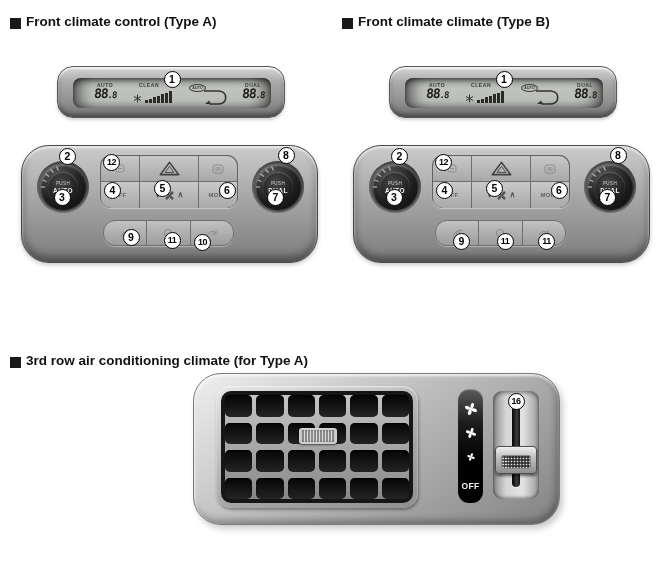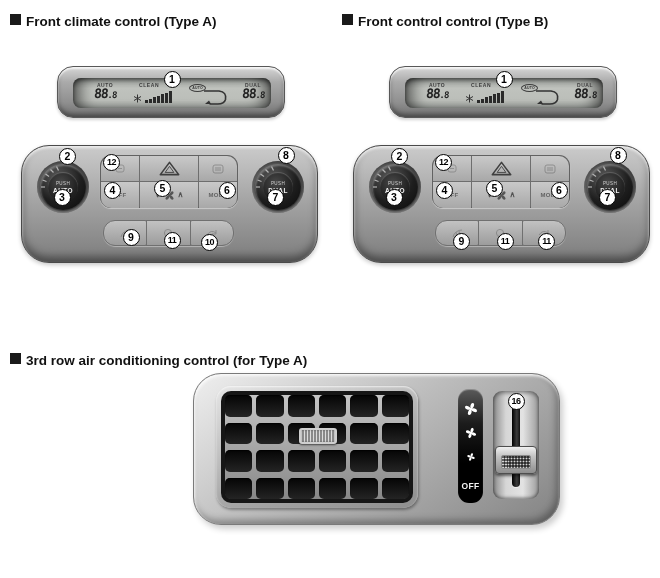--- a/index.html
+++ b/index.html
@@ -1,19 +1,19 @@
 <!DOCTYPE html>
 <html><head>
 <meta charset="utf-8">
 <style>
 *{margin:0;padding:0;box-sizing:border-box}
 html,body{width:660px;height:578px}
 body{background:#fff;font-family:"Liberation Sans",sans-serif;position:relative;overflow:hidden}
 .abs{position:absolute}
-.heading{position:absolute;font-size:13.5px;font-weight:bold;color:#111;display:flex;align-items:flex-start;gap:5px;white-space:nowrap}
+.heading{position:absolute;font-size:13.5px;font-weight:bold;color:#111;display:flex;align-items:flex-end;gap:5px;white-space:nowrap}
 .sq{width:11px;height:11px;background:#1a1a1a;display:inline-block;flex:none}
 .callout{position:absolute;width:17px;height:17px;border-radius:50%;background:#fff;border:1.7px solid #000;color:#000;font-weight:bold;font-size:10.5px;display:flex;align-items:center;justify-content:center;z-index:9;line-height:1}
 .callout.small{font-size:9px;letter-spacing:-.5px}
 
 .display-unit{position:absolute;left:57px;top:66px;width:228px;height:52px;border-radius:16px;
  background:linear-gradient(180deg,#d6d6d6 0%,#aaa 30%,#909090 70%,#6f6f6f 100%);
  border:1px solid #585858;
  box-shadow:inset 0 2px 2px rgba(255,255,255,.8), inset 0 -3px 4px rgba(0,0,0,.35), 0 2px 3px rgba(0,0,0,.18)}
 .lcd{position:absolute;left:15px;top:11px;width:198px;height:30px;border-radius:8px;
  background:linear-gradient(180deg,#9fa39f,#bfc2bd 35%,#bbbeb9 75%,#969a96);
@@ -250,28 +250,28 @@
     <span class="callout" style="left:37px;top:1.5px">2</span>
     <span class="callout" style="left:31.5px;top:43px">3</span>
     <span class="callout small" style="left:81px;top:7.5px">12</span>
     <span class="callout" style="left:82px;top:36px">4</span>
     <span class="callout" style="left:132px;top:34px">5</span>
     <span class="callout" style="left:196.5px;top:36px">6</span>
     <span class="callout" style="left:255.5px;top:0.5px">8</span>
     <span class="callout" style="left:245px;top:43px">7</span>
     <span class="callout" style="left:100.5px;top:83px">9</span>
     <span class="callout small" style="left:141.5px;top:85.5px">11</span>
-    <span class="callout small" style="left:179px;top:88px">10</span>
+    <span class="callout small" style="left:172px;top:88px">10</span>
   </div>
 </section>
 
 <section class="abs" style="left:332px;top:0;width:330px;height:340px">
   <h2 class="heading" style="left:10px;top:14px">
     <span class="sq"></span>
-    <span>Front control control (Type B)</span>
+    <span>Front climate climate (Type B)</span>
   </h2>
 
   <div class="display-unit">
     <div class="lcd">
       <div class="tempblock" style="left:10px;top:4px">
         <span class="tlabel">AUTO</span>
         <span class="seg"><span>88</span><span class="sub">.8</span></span>
       </div>
       <div class="cleanblock">
         <div class="clabel">CLEAN</div>
@@ -419,21 +419,21 @@
     <span class="callout" style="left:245px;top:43px">7</span>
     <span class="callout" style="left:99px;top:86.5px">9</span>
     <span class="callout small" style="left:142.5px;top:86.5px">11</span>
     <span class="callout small" style="left:184px;top:86.5px">11</span>
   </div>
 </section>
 
 <section class="abs" style="left:0;top:340px;width:660px;height:238px">
   <h2 class="heading" style="left:10px;top:13px">
     <span class="sq"></span>
-    <span>3rd row air conditioning control (for Type A)</span>
+    <span>3rd row air conditioning climate (for Type A)</span>
   </h2>
 
   <div class="vent-unit" style="top:33px">
     <div class="grille">
       <div class="grille-mat">
         <div class="ggrid">
           <div class="gcell"></div>
             <div class="gcell"></div>
             <div class="gcell"></div>
             <div class="gcell"></div>

